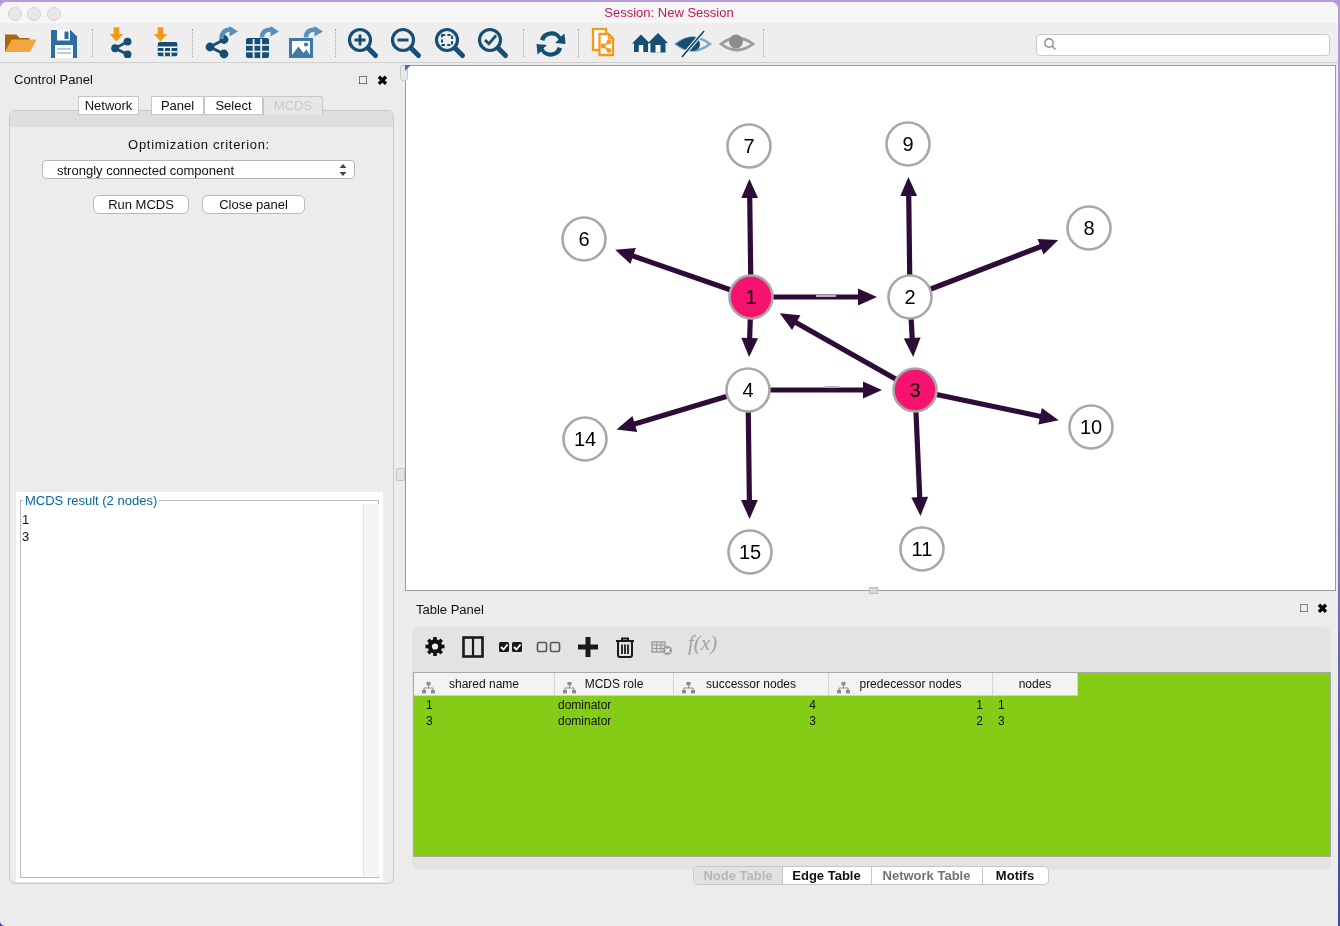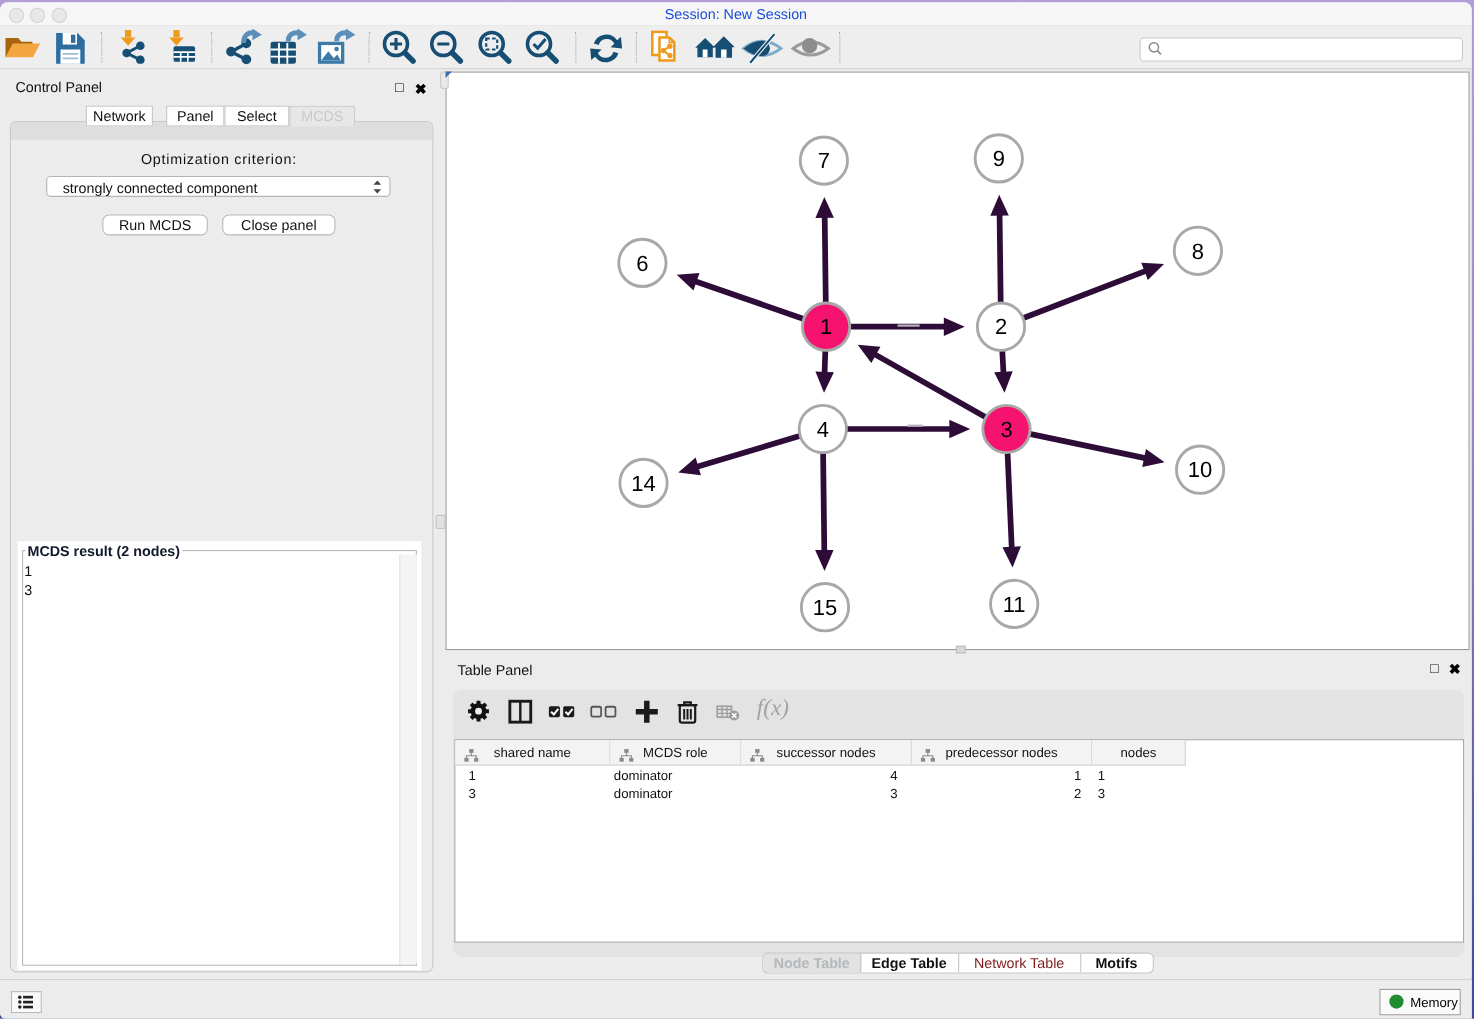--- a/index.html
+++ b/index.html
@@ -4,21 +4,21 @@
   html,body{margin:0;padding:0;width:1340px;height:926px;overflow:hidden;
     font-family:"Liberation Sans",sans-serif;}
   body{background:linear-gradient(180deg,#b49cd8 0%,#9d86c8 40%,#3a4aa0 100%);}
   #win{position:absolute;left:0;top:2px;width:1338px;height:924px;background:#ececec;
     border-radius:7px 7px 0 5px;overflow:hidden;}
   
   #titlebar{position:absolute;left:0;top:0;width:100%;height:21px;background:#f6f6f6;
     border-bottom:1px solid #d2d2d2;}
   .tl{position:absolute;top:5px;width:12px;height:12px;border-radius:50%;
     background:#e8e8e8;border:1px solid #d2d2d2;}
-  #title{position:absolute;top:3px;left:0;width:100%;text-align:center;color:#1d4ed8;
+  #title{position:absolute;top:3px;left:0;width:100%;text-align:center;color:#be185d;
     font-size:13px;}
   
   #toolbar{position:absolute;left:0;top:21px;width:100%;height:39px;background:#eeeeee;
     border-bottom:1px solid #d0d0d0;}
   .tsep{position:absolute;top:6px;height:28px;width:0;border-left:1px dotted #a9a9a9;}
   .ticon{position:absolute;top:3px;}
   #searchbox{position:absolute;left:1036px;top:11px;width:292px;height:20px;background:#fff;
     border:1px solid #c9c9c9;border-radius:4px;}
   
   #cpanel{position:absolute;left:0;top:61px;width:403px;height:826px;background:#ececec;}
@@ -28,34 +28,34 @@
     box-sizing:border-box;font-size:13px;text-align:center;line-height:18px;color:#111;}
   #mcdspanel{position:absolute;left:9px;top:47px;width:385px;height:774px;
     background:#ececec;border:1px solid #c9c9c9;border-radius:6px;box-sizing:border-box;}
   #optlabel{position:absolute;left:0;top:26px;width:378px;text-align:center;font-size:13px;letter-spacing:0.7px;color:#111;}
   #dropdown{position:absolute;left:32px;top:49px;width:313px;height:19px;background:#fff;
     border:1px solid #b5b5b5;border-radius:4px;box-sizing:border-box;font-size:13px;color:#111;}
   .btn{position:absolute;top:84px;height:19px;background:#fff;border:1px solid #b9b9b9;
     border-radius:6px;box-sizing:border-box;font-size:13px;text-align:center;line-height:17px;color:#111;}
   #resultbox{position:absolute;left:6px;top:381px;width:367px;height:390px;background:#fff;}
   #fieldset{position:absolute;left:4px;top:8px;width:359px;height:378px;border:1px solid #b9b9b9;box-sizing:border-box;}
-  #fslabel{position:absolute;left:7px;top:1px;background:#fff;font-size:13px;color:#0f172a;padding:0 2px;font-weight:bold;}
+  #fslabel{position:absolute;left:7px;top:1px;background:#fff;font-size:13px;color:#0369a1;padding:0 2px;}
   
   #netwin{position:absolute;left:405px;top:63px;width:931px;height:526px;
     background:#fff;border:1px solid #9a9a9a;box-sizing:border-box;}
   #nettitle{position:absolute;left:0;top:0;width:100%;height:23px;
     background:linear-gradient(180deg,#f2f2f2,#d7d7d7);border-bottom:1px solid #ababab;}
   #nettitle .txt{position:absolute;top:4px;width:100%;text-align:center;font-size:13px;color:#222;}
   .mbtn{position:absolute;top:6px;width:11px;height:11px;border-radius:50%;box-sizing:border-box;}
   
   #tpanel{position:absolute;left:405px;top:591px;width:933px;height:295px;background:#ececec;}
   #tphead{position:absolute;left:11px;top:9px;font-size:13px;color:#111;}
   #tbox{position:absolute;left:7px;top:34px;width:919px;height:243px;background:#e3e3e3;border-radius:8px;}
   #ttoolbar{position:absolute;left:0;top:0;width:100%;height:44px;}
-  #twhite{position:absolute;left:1px;top:45px;width:916px;height:183px;background:#ffffff;border:1px solid #a9a9a9;}
+  #twhite{position:absolute;left:1px;top:45px;width:916px;height:183px;background:#84cc16;border:1px solid #a9a9a9;}
   .th{position:absolute;top:0;height:23px;background:#f3f3f3;border-right:1px solid #d4d4d4;
     border-bottom:1px solid #cfcfcf;box-sizing:border-box;font-size:12px;text-align:center;line-height:23px;color:#111;}
   .td{position:absolute;font-size:12px;color:#111;height:16px;line-height:16px;}
   
   #statusbar{position:absolute;left:0;top:888px;width:100%;height:36px;background:#ececec;border-top:1px solid #d2d2d2;}
   #listbtn{position:absolute;left:10px;top:10px;width:28px;height:20px;background:#fafafa;border:1px solid #b9b9b9;box-sizing:border-box;}
   #membtn{position:absolute;left:1254px;top:8px;width:74px;height:24px;background:#fafafa;border:1px solid #9f9f9f;box-sizing:border-box;font-size:12px;}
 </style></head>
 <body>
 <div id="win">
@@ -399,38 +399,20 @@
         <div class="td" style="left:12px;top:40px;">3</div>
         <div class="td" style="left:144px;top:40px;">dominator</div>
         <div class="td" style="left:260px;top:40px;width:142px;text-align:right;">3</div>
         <div class="td" style="left:415px;top:40px;width:154px;text-align:right;">2</div>
         <div class="td" style="left:584px;top:40px;">3</div>
       </div>
     </div>
     <div style="position:absolute;left:288px;top:273px;width:356px;height:19px;background:#fff;border:1px solid #c6c6c6;border-radius:5px;box-sizing:border-box;overflow:hidden;">
       <div style="position:absolute;left:0;top:0;width:88px;height:17px;background:#e2e2e2;border-right:1px solid #c6c6c6;color:#b4b8ba;font-size:13px;font-weight:bold;text-align:center;line-height:17px;">Node Table</div>
       <div style="position:absolute;left:88px;top:0;width:89px;height:17px;border-right:1px solid #c6c6c6;color:#111;font-size:13px;font-weight:bold;text-align:center;line-height:17px;">Edge Table</div>
-      <div style="position:absolute;left:177px;top:0;width:111px;height:17px;border-right:1px solid #c6c6c6;color:#7f1d1d;font-size:13px;font-weight:normal;text-align:center;line-height:17px;">Network Table</div>
+      <div style="position:absolute;left:177px;top:0;width:111px;height:17px;border-right:1px solid #c6c6c6;color:#737373;font-size:13px;font-weight:bold;text-align:center;line-height:17px;">Network Table</div>
       <div style="position:absolute;left:288px;top:0;width:66px;height:17px;color:#111;font-size:13px;font-weight:bold;text-align:center;line-height:17px;">Motifs</div>
     </div>
-  </div>
-  <div id="statusbar">
-    <div id="listbtn">
-        <svg width="26" height="18" viewBox="0 0 26 18" style="position:absolute;left:0;top:0;">
-          <g fill="#222">
-            <circle cx="7" cy="4.5" r="1.6"></circle>
-            <circle cx="7" cy="9" r="1.6"></circle>
-            <circle cx="7" cy="13.5" r="1.6"></circle>
-            <rect x="10" y="3.3" width="9" height="2.4"></rect>
-            <rect x="10" y="7.8" width="9" height="2.4"></rect>
-            <rect x="10" y="12.3" width="9" height="2.4"></rect>
-          </g>
-        </svg>
-      </div>
-    <div id="membtn">
-        <span style="position:absolute;left:8px;top:4px;width:13px;height:13px;border-radius:50%;background:#1f8c31;"></span>
-        <span style="position:absolute;left:27px;top:4px;">Memory</span>
-      </div>
   </div>
   <div style="position:absolute;left:400px;top:63px;width:6px;height:14px;background:#e8e8e8;border:1px solid #c9c9c9;border-radius:3px;"></div>
   <div style="position:absolute;left:396px;top:466px;width:7px;height:11px;background:#e2e2e2;border:1px solid #c4c4c4;border-radius:2px;"></div>
   <div id="divider" style="position:absolute;left:869px;top:585px;width:7px;height:5px;background:#d8d8d8;border:1px solid #bdbdbd;"></div>
 </div>
 
 </body></html>

